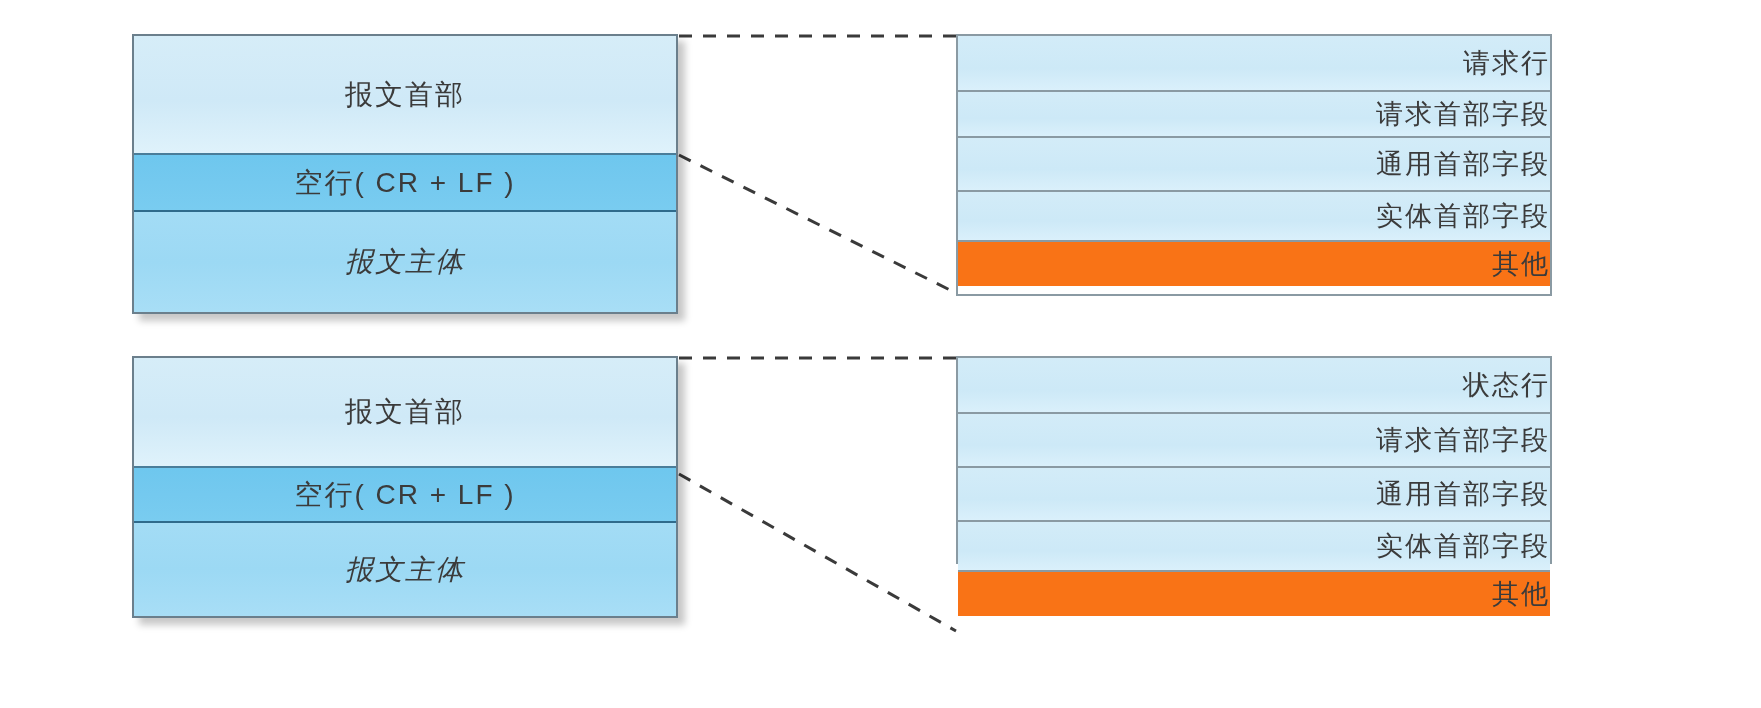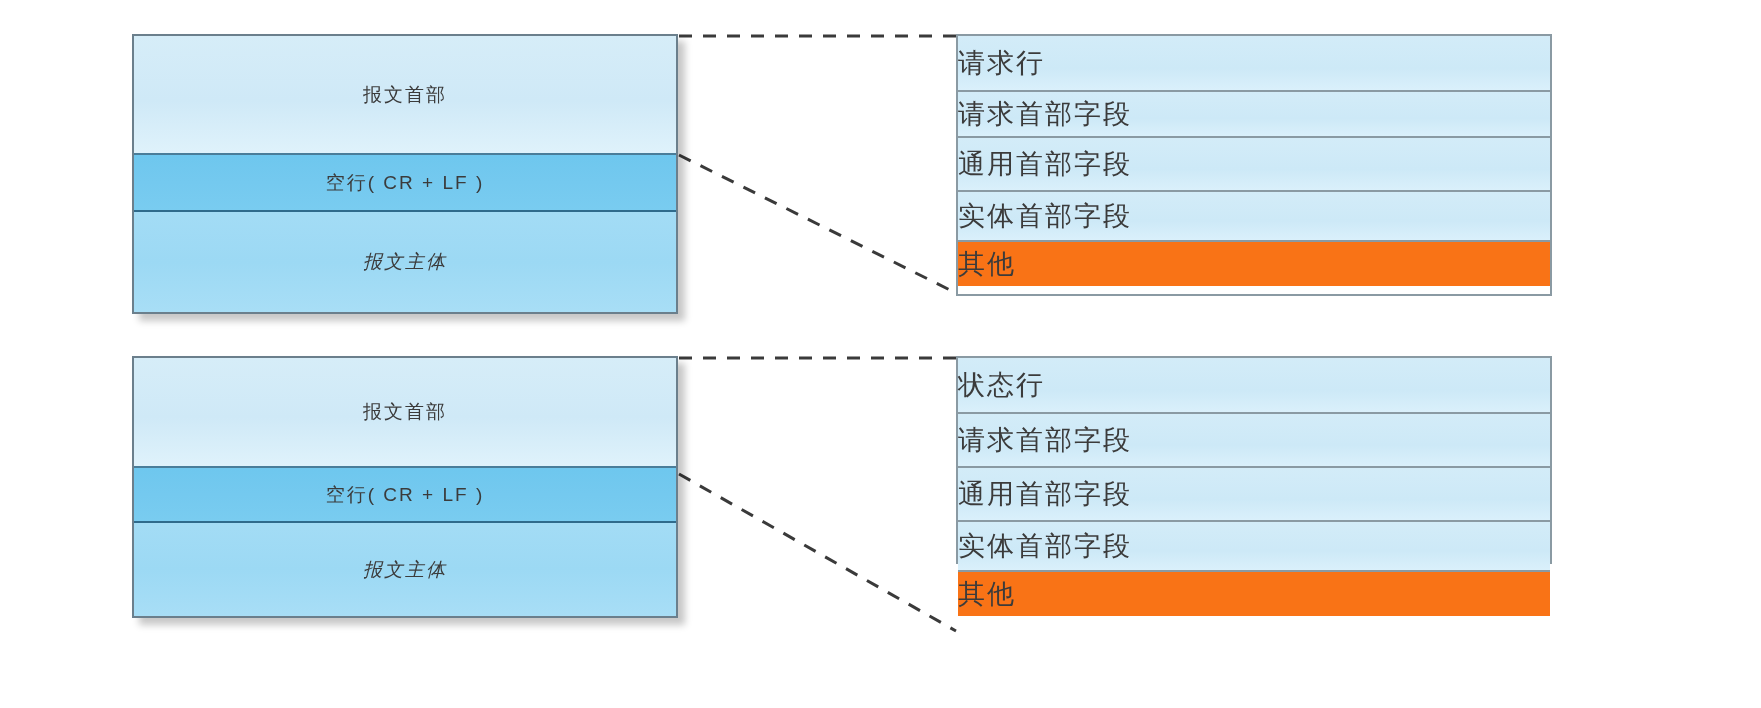--- a/index.html
+++ b/index.html
@@ -39,21 +39,21 @@
     border: 2px solid #6b7f8c;
     box-shadow: 7px 7px 7px rgba(0,0,0,0.22);
     background: #ffffff;
   }
   .msg-row {
     box-sizing: border-box;
     display: flex;
     align-items: center;
     justify-content: center;
     color: #3b3b3b;
-    font-size: 19px;
+    font-size: 28px;
     letter-spacing: 2px;
     white-space: nowrap;
   }
   .msg-row.head {
     background: linear-gradient(to bottom, #d6edf8 0%, #cfe9f7 55%, #dff2fb 100%);
     border-bottom: 2px solid #4a7d99;
   }
   .msg-row.blank {
     background: linear-gradient(to bottom, #6ec7ee 0%, #74c9ef 50%, #79ccf0 100%);
     border-bottom: 2px solid #2f6b8c;
@@ -68,21 +68,21 @@
     position: absolute;
     z-index: 2;
     box-sizing: border-box;
     border: 2px solid #8a9aa3;
     background: #ffffff;
   }
   .detail-row {
     box-sizing: border-box;
     display: flex;
     align-items: center;
-    justify-content: flex-start;
+    justify-content: flex-end;
     color: #3b3b3b;
     font-size: 27px;
     letter-spacing: 2px;
     white-space: nowrap;
     border-bottom: 2px solid #8a9aa3;
     background: linear-gradient(to bottom, #d3ecf8 0%, #cde9f7 60%, #daf0fb 100%);
   }
   .detail-row.plain {
     background: #f97316;
   }

